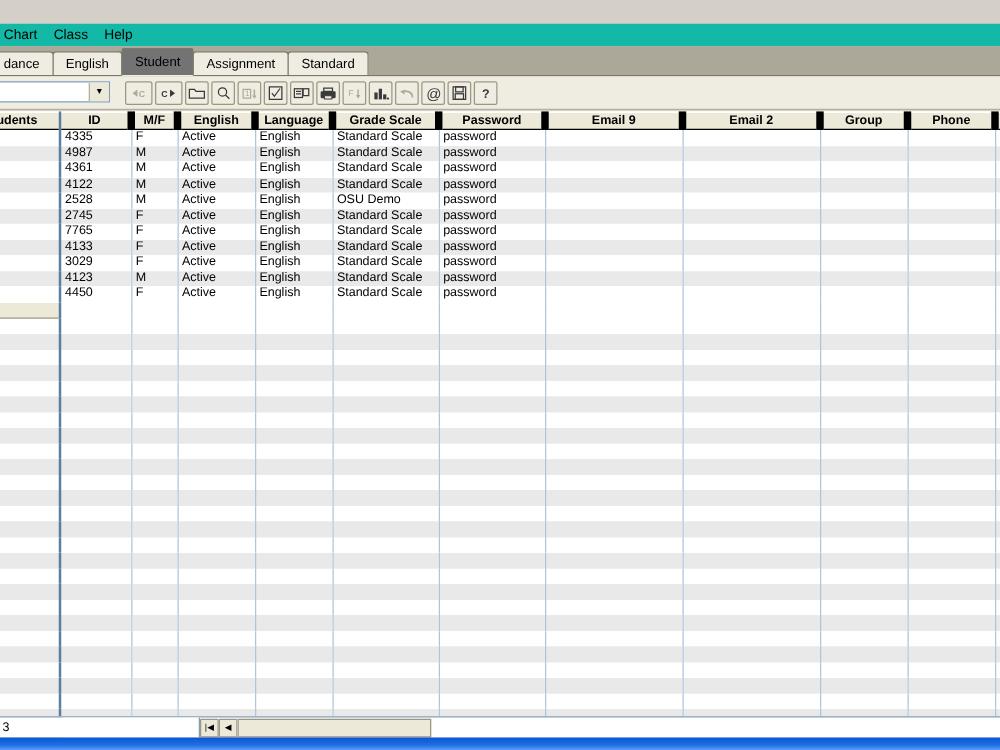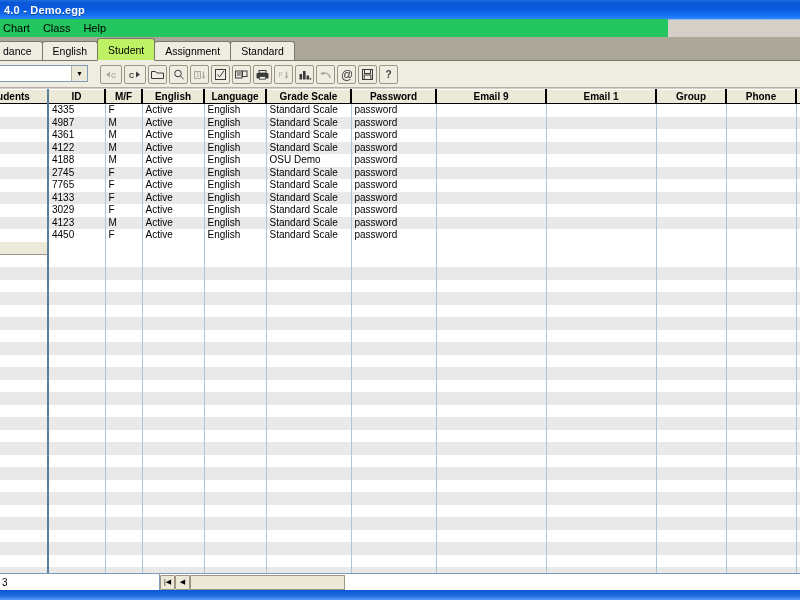--- a/index.html
+++ b/index.html
@@ -31,22 +31,22 @@
     font-weight: bold;
     padding-left: 4px;
     letter-spacing: 0.2px;
     white-space: nowrap;
     text-shadow: 0 1px 0 rgba(0,0,0,0.35);
   }
 
   
   .menubar {
     position: absolute; left: 0; top: 19px;
-    width: 668px; height: 18px;
-    background: #22c55e;
+    width: 800px; height: 18px;
+    background: #14b8a6;
     display: flex; align-items: center;
   }
   .menu-item {
     font-size: 11px;
     color: #000000;
     padding: 2px 7px 2px 6px;
     white-space: nowrap;
     cursor: default;
   }
   .menu-item:first-child { padding-left: 3px; }
@@ -72,21 +72,21 @@
     display: flex; align-items: center; justify-content: center;
     padding: 0 10px;
     margin-right: -1px;
     box-sizing: border-box;
     white-space: nowrap;
     cursor: default;
     position: relative;
   }
   .tab.active {
     height: 23px;
-    background: #bef264;
+    background: #737373;
     z-index: 5;
     border-bottom: 1px solid #efece2;
     margin-bottom: -1px;
   }
   .tab.first { margin-left: -24px; padding-left: 26px; }
 
   
   .toolbar {
     position: absolute; left: 0; top: 61px;
     width: 800px; height: 27px;
@@ -138,21 +138,21 @@
   }
   table.grid {
     border-collapse: collapse;
     table-layout: fixed;
     width: 830px;
     margin-left: -30px;
     font-size: 10px;
   }
   table.grid th {
     background: #ece9d8;
-    border-right: 2px solid #000000;
+    border-right: 6px solid #000000;
     border-bottom: 1px solid #000000;
     border-top: 1px solid #ffffff;
     height: 14px;
     font-size: 10px;
     font-weight: bold;
     color: #000;
     text-align: center;
     padding: 0;
     white-space: nowrap;
     overflow: hidden;
@@ -239,23 +239,20 @@
   .icf-dim { fill: #b0aa9a; }
   .tb-lbl { font-size: 7px; font-weight: bold; color: #3a3a3a;
             font-family: "Liberation Sans", sans-serif; }
   .tb-lbl.dim { color: #b0aa9a; }
 </style>
 </head>
 <body>
 
 <div id="app">
 
-  <div class="titlebar">
-    <span class="titlebar-text">4.0 - Demo.egp</span>
-  </div>
 
   <div class="menubar">
     <div class="menu-item">Chart</div>
     <div class="menu-item">Class</div>
     <div class="menu-item">Help</div>
   </div>
 
   <div class="tabstrip">
     <div class="tab first">dance</div>
     <div class="tab">English</div>
@@ -399,21 +396,21 @@
       <thead>
         <tr>
             <th class="namecol">Students</th>
             <th>ID</th>
             <th>M/F</th>
             <th>English</th>
             <th>Language</th>
             <th>Grade Scale</th>
             <th>Password</th>
             <th>Email 9</th>
-            <th>Email 1</th>
+            <th>Email 2</th>
             <th>Group</th>
             <th>Phone</th>
             <th>C</th>
           </tr>
       </thead>
       <tbody>
           <tr class="odd">
             <td class="namecol">en</td>
             <td>4335</td>
             <td>F</td>
@@ -464,21 +461,21 @@
             <td>Standard Scale</td>
             <td>password</td>
             <td></td>
             <td></td>
             <td></td>
             <td></td>
             <td>Mr</td>
           </tr>
           <tr class="odd">
             <td class="namecol">ter</td>
-            <td>4188</td>
+            <td>2528</td>
             <td>M</td>
             <td>Active</td>
             <td>English</td>
             <td>OSU Demo</td>
             <td>password</td>
             <td></td>
             <td></td>
             <td></td>
             <td></td>
             <td>Mr</td>

